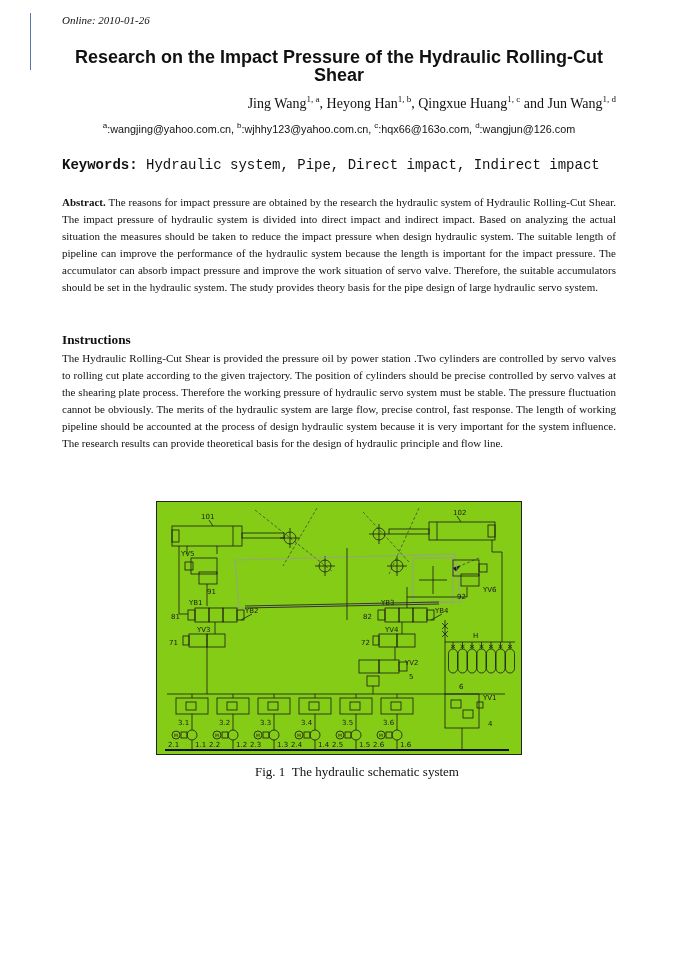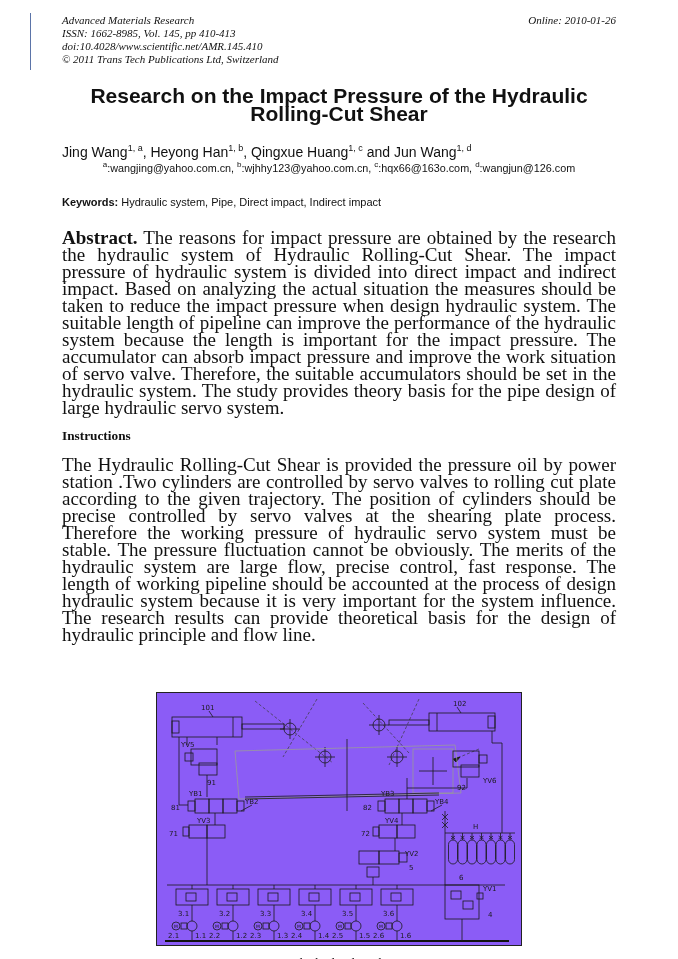--- a/index.html
+++ b/index.html
@@ -7,64 +7,58 @@
         font-family:"Liberation Serif",serif;color:#111;}
   .content{padding:14px 62px 0 62px;}
 
   .edge-mark{position:absolute;left:30px;top:13px;width:1px;height:57px;background:#5b74a8;}
 
   .header{display:flex;justify-content:space-between;align-items:flex-start;
           font-style:italic;font-size:11px;line-height:13px;font-family:"Liberation Serif",serif;}
   .header .hl{white-space:nowrap;}
 
   .title{margin-top:21px;text-align:center;font-family:"Liberation Sans",sans-serif;
-         font-weight:bold;font-size:21px;line-height:18px;}
-  .authors{margin-top:20px;text-align:left;font-family:Liberation Sans, sans-serif;
+         font-weight:bold;font-size:18px;line-height:18px;}
+  .authors{margin-top:10px;text-align:right;font-family:Liberation Serif, serif;
            font-size:14px;}
   .authors sup{font-size:9px;}
   .affiliation{margin:10px auto 0 auto;max-width:440px;text-align:center;
                font-family:"Liberation Sans",sans-serif;font-size:11px;line-height:14px;}
   .affiliation sup{font-size:8px;}
-  .emails{text-align:center;font-family:"Liberation Sans",sans-serif;font-size:10.8px;}
+  .emails{margin-top:9px;text-align:center;font-family:"Liberation Sans",sans-serif;font-size:10.8px;}
   .emails sup{font-size:8px;}
 
-  .keywords{margin-top:23px;font-family:Liberation Sans, sans-serif;font-size:11px;}
+  .keywords{margin-top:23px;font-family:Liberation Mono, monospace;font-size:14px;}
   .keywords b{font-weight:bold;}
 
-  .body-par{margin:0;text-align:justify;font-size:19px;line-height:17px;}
+  .body-par{margin:0;text-align:justify;font-size:11px;line-height:17px;}
   .abstract{margin-top:21px;}
-  .sec-heading{margin-top:12px;font-weight:bold;font-size:13.3px;}
-  .instructions-par{margin-top:12px;}
+  .sec-heading{margin-top:36px;font-weight:bold;font-size:13.3px;}
+  .instructions-par{margin-top:2px;}
 
   .figure-wrap{margin-top:49px;display:flex;flex-direction:column;align-items:center;}
-  .figure-box{width:366px;height:254px;border:1px solid #222;background:#8b5cf6;box-sizing:border-box;}
+  .figure-box{width:366px;height:254px;border:1px solid #222;background:#84cc16;box-sizing:border-box;}
   .figure-box svg{display:block;}
   .fig-caption{margin-top:9px;font-size:13px;text-align:center;margin-left:36px;}
 
   .schem{stroke:#1a1a1a;stroke-width:0.8;fill:none;}
   .schem-light{stroke:#9a9a9a;stroke-width:0.8;fill:none;}
   .schem-dash{stroke:#3a3a3a;stroke-width:0.7;fill:none;stroke-dasharray:3 2;}
   .schem-thick{stroke:#111;stroke-width:2;fill:none;}
   .fig-labels text{font-family:"DejaVu Sans",sans-serif;fill:#1a1a1a;}
 </style>
 </head>
 <body>
 
 <div class="page">
   <div class="edge-mark"></div>
 
   <div class="content">
 
     <div class="header">
-      <div>
-        <div class="hl">Advanced Materials Research</div>
-        <div class="hl">ISSN: 1662-8985, Vol. 145, pp 410-413</div>
-        <div class="hl">doi:10.4028/www.scientific.net/AMR.145.410</div>
-        <div class="hl">© 2011 Trans Tech Publications Ltd, Switzerland</div>
-      </div>
       <div class="hl">Online: 2010-01-26</div>
     </div>
 
     <div class="title">Research on the Impact Pressure of the Hydraulic Rolling-Cut Shear</div>
 
     <div class="authors">Jing Wang<sup>1, a</sup>, Heyong Han<sup>1, b</sup>, Qingxue Huang<sup>1, c</sup> and Jun Wang<sup>1, d</sup></div>
 
 
     <div class="emails"><sup>a</sup>:wangjing@yahoo.com.cn, <sup>b</sup>:wjhhy123@yahoo.com.cn, <sup>c</sup>:hqx66@163o.com, <sup>d</sup>:wangjun@126.com</div>
 

